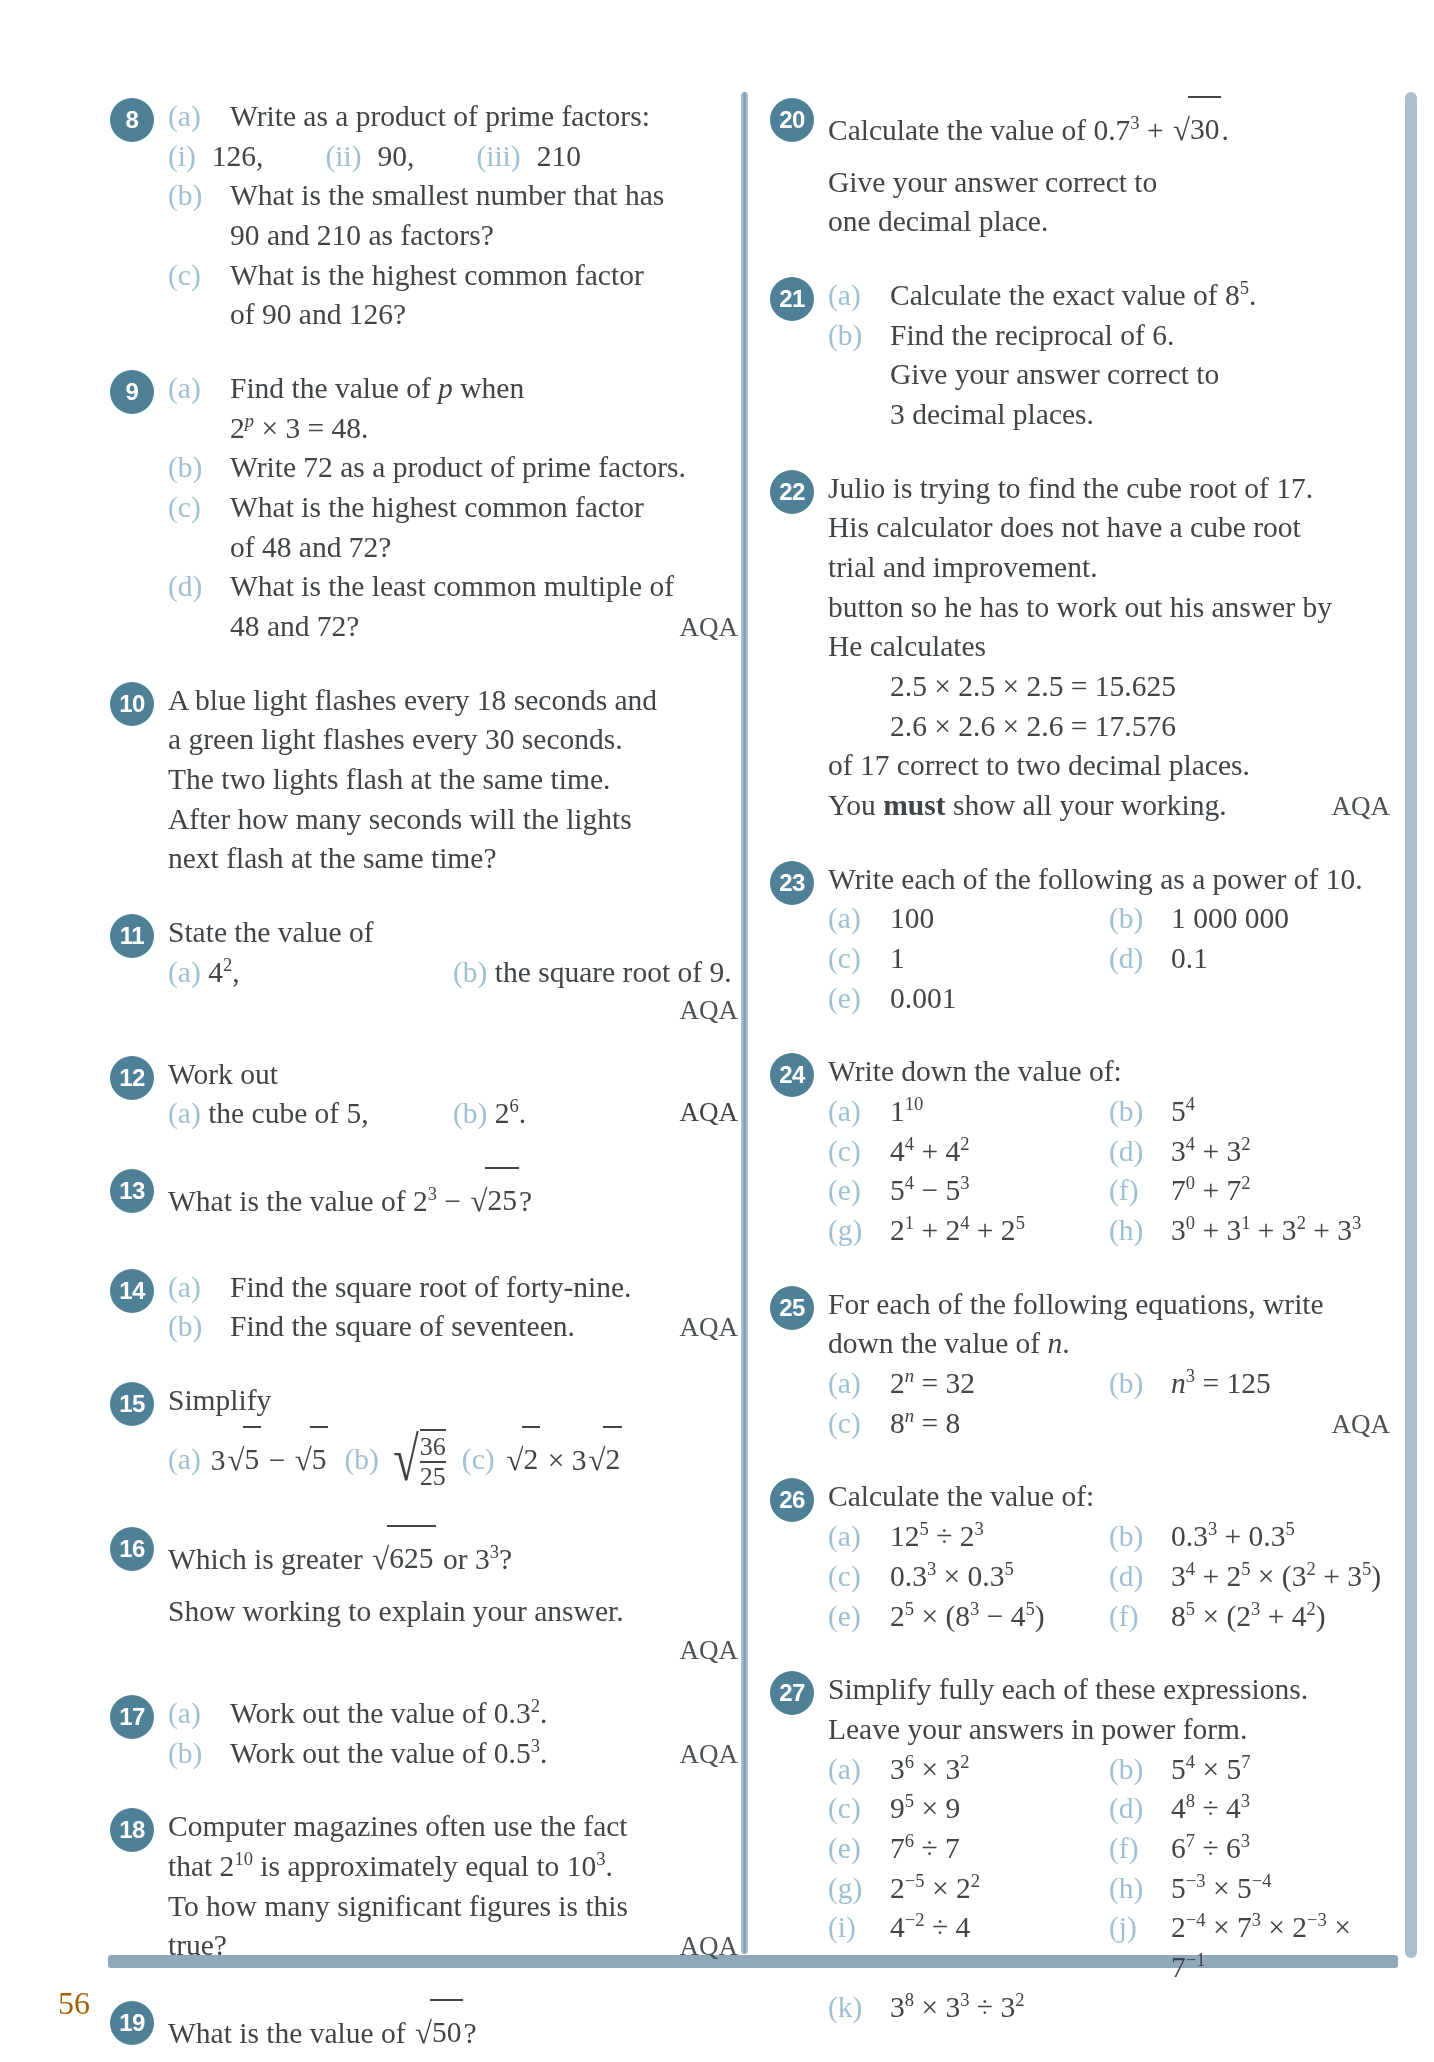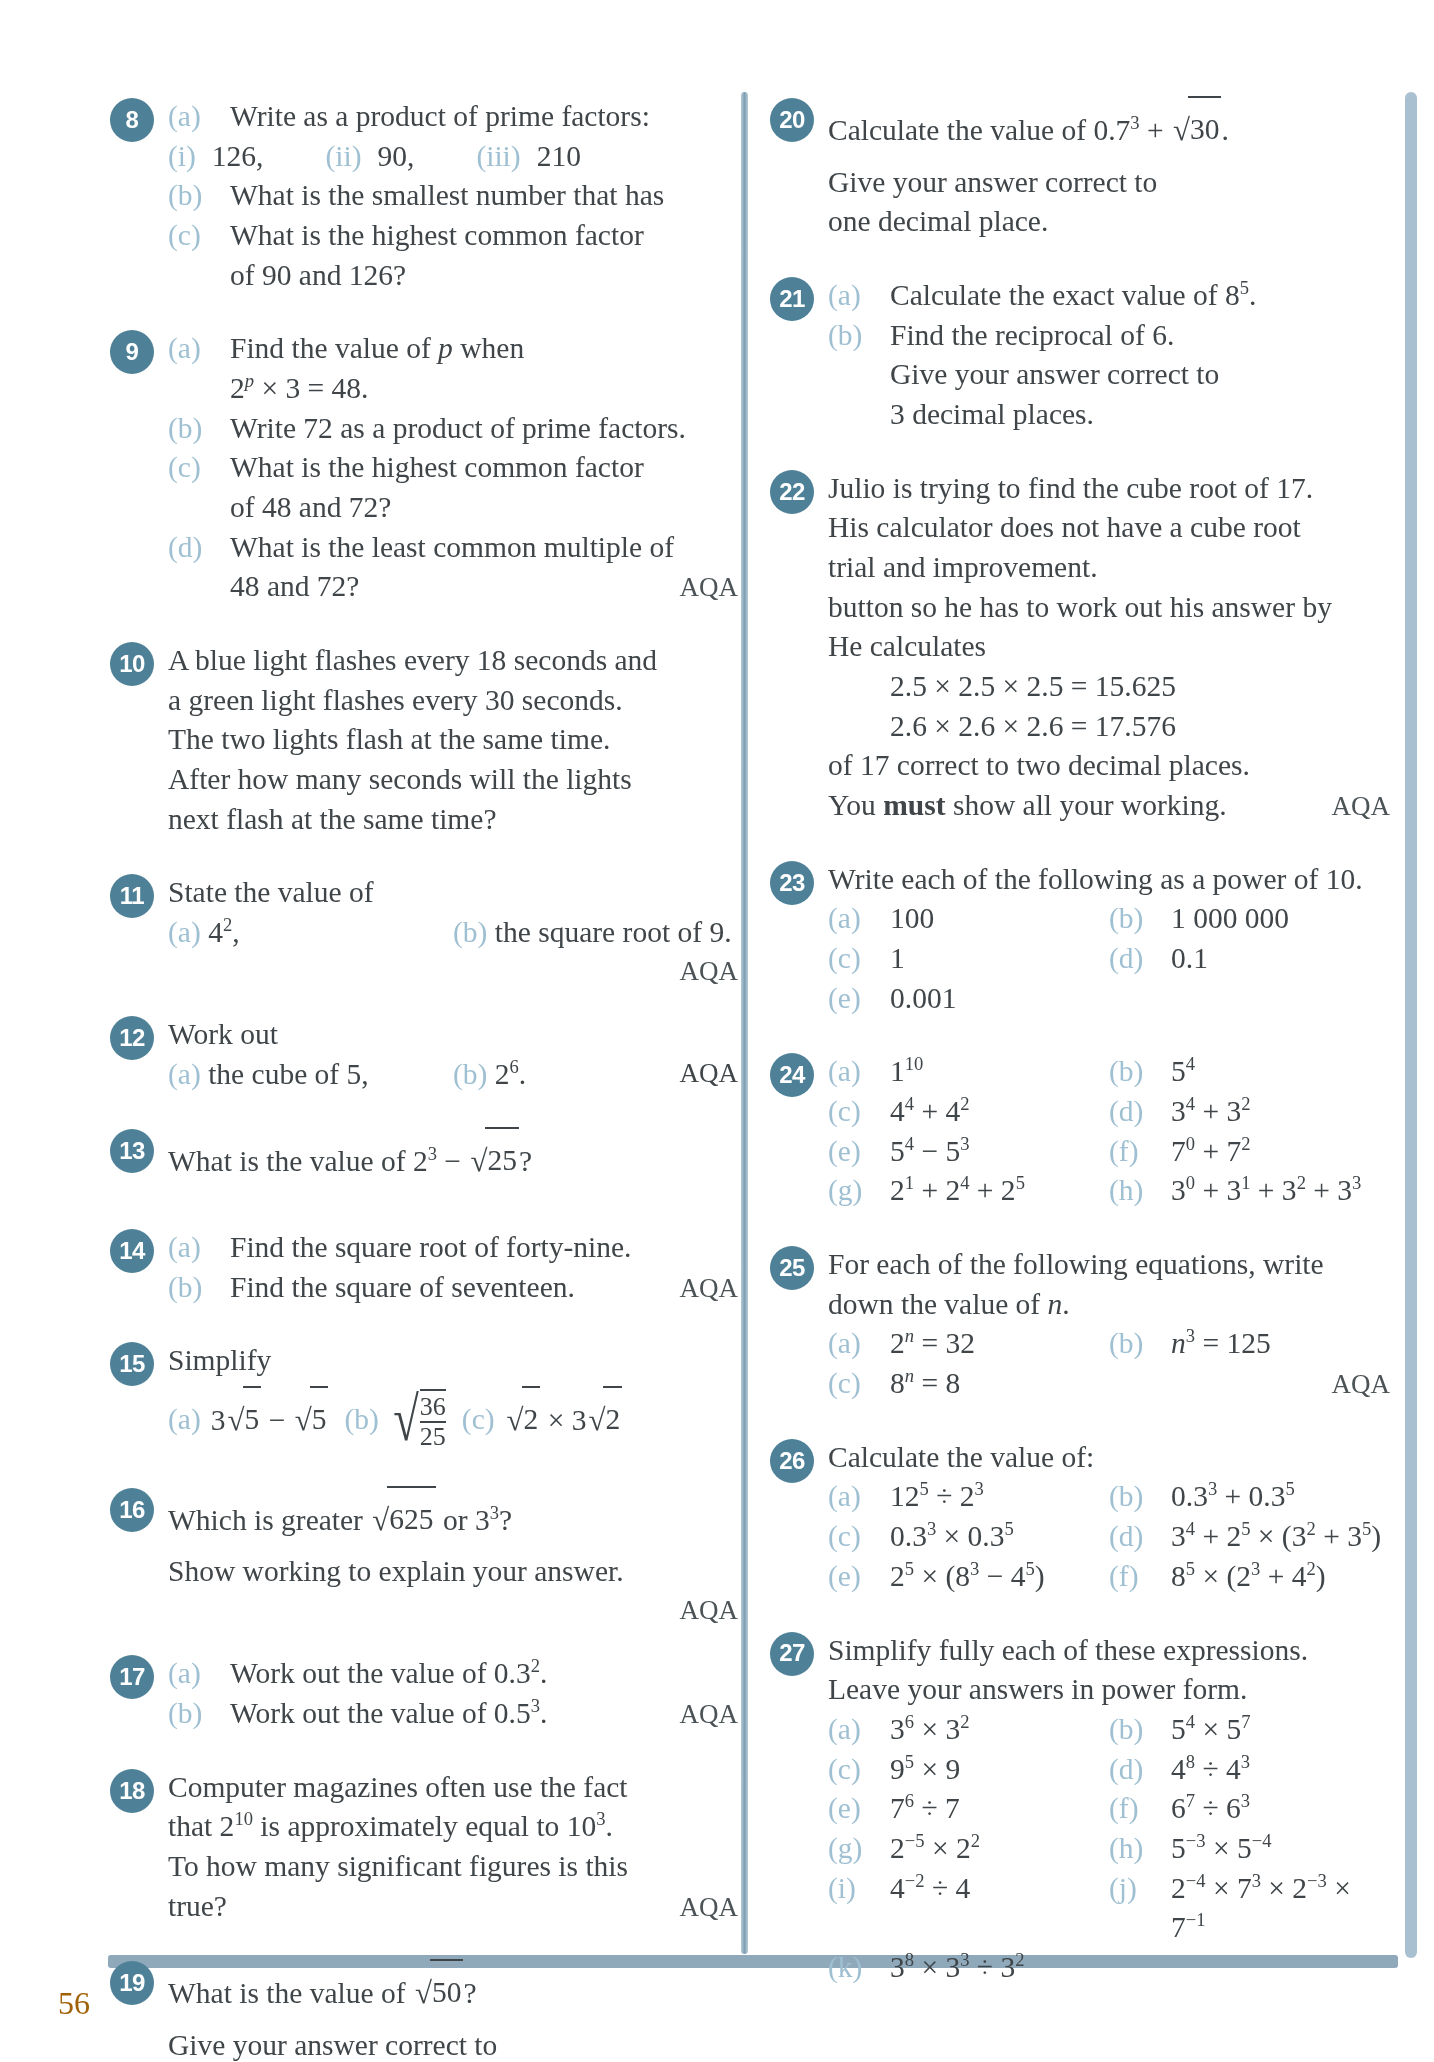--- a/index.html
+++ b/index.html
@@ -137,20 +137,21 @@
             </div>
           <div class="seg">
               <span class="plab">(iii)</span>
               <span class="val">210</span>
             </div>
         </div>
         <div class="part">
             <span class="plab">(b)</span>
             <span class="ptxt">What is the smallest number that has</span>
           </div>
+        <div class="line indent">90 and 210 as factors?</div>
         <div class="part">
             <span class="plab">(c)</span>
             <span class="ptxt">What is the highest common factor</span>
           </div>
         <div class="line indent">of 90 and 126?</div>
       </div>
     </div>
 
     <div class="spacer-s"></div>
 
@@ -419,20 +420,21 @@
             </div>
         </div>
       </div>
     </div>
 
     <div class="spacer-s"></div>
 
     <div class="q">
       <div class="qnum">24</div>
       <div class="qbody">
+        <div class="line">Write down the value of:</div>
         <div class="grid2">
           <div class="gcol part">
               <span class="plab">(a)</span>
               <span>1<sup>10</sup></span>
             </div>
           <div class="gcol part">
               <span class="plab">(b)</span>
               <span>5<sup>4</sup></span>
             </div>
         </div>

